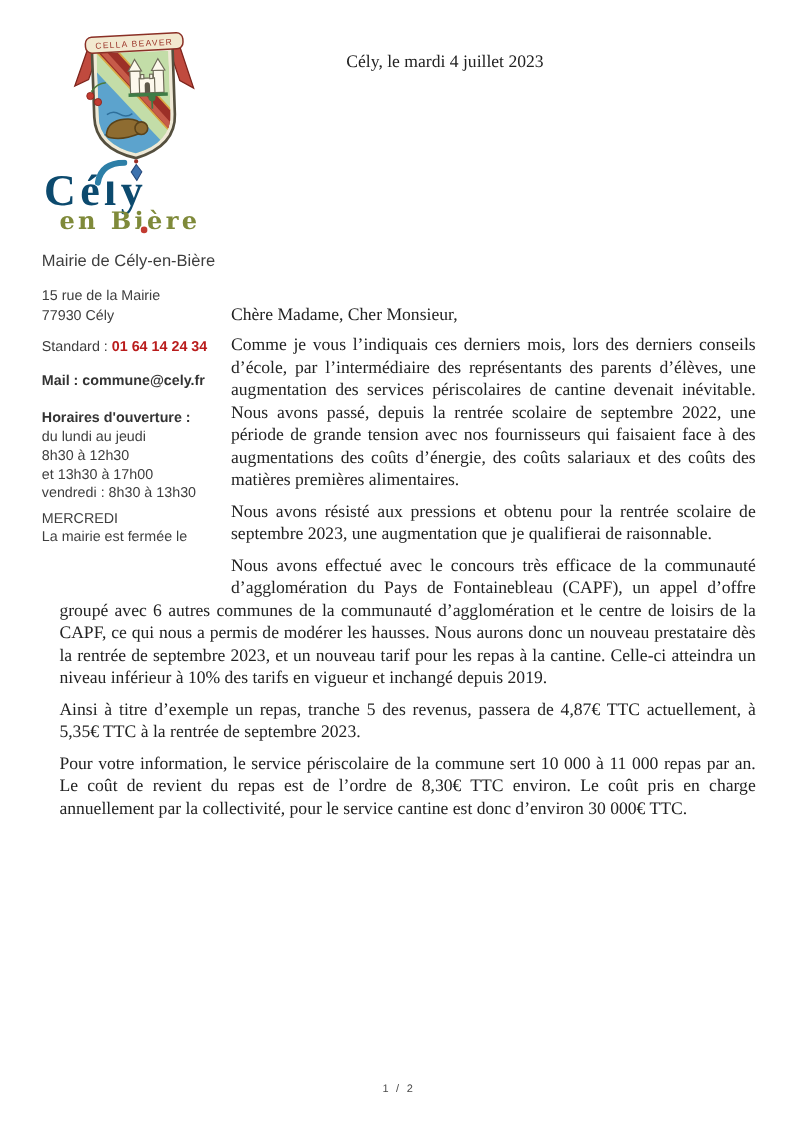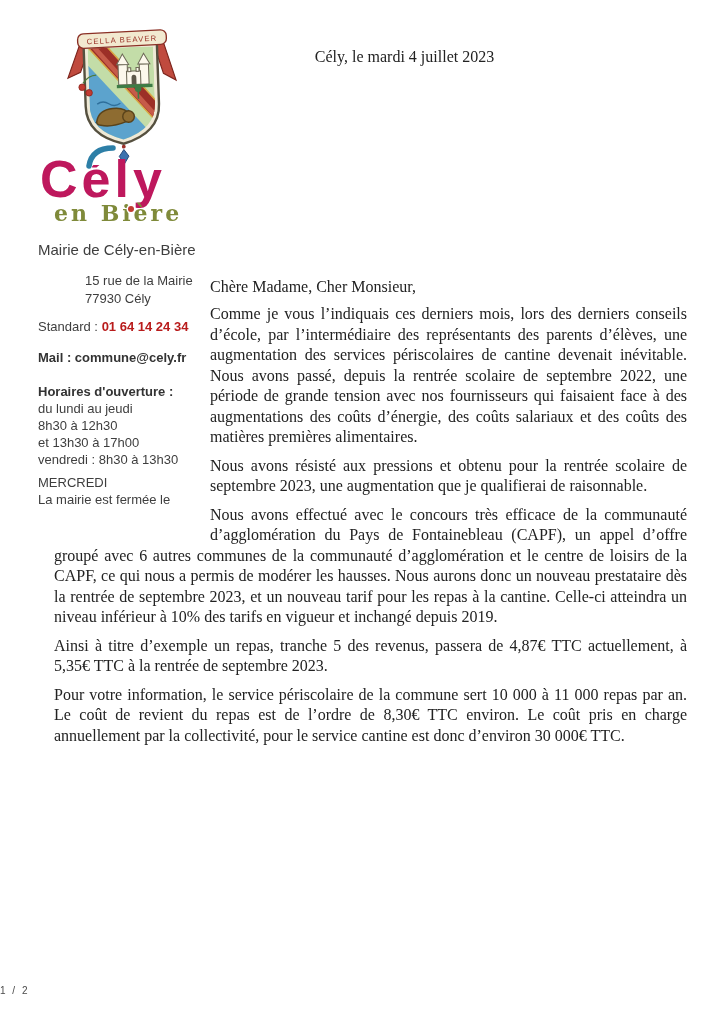--- a/index.html
+++ b/index.html
@@ -11,51 +11,51 @@
   .content { padding:28px 38px 0 38px; }
 
   
   .sidebar {
     float:left; width:172px; height:500px;
     font-family:"Liberation Sans", sans-serif; color:#3e3e3e; font-size:13px;
   }
   .crest { display:block; margin:0 0 0 26px; }
   .wordmark { position:relative; margin:-12px 0 0 2px; }
   .wm-main {
-    font-family:Liberation Sans, sans-serif; font-weight:bold;
-    font-size:52px; line-height:1; letter-spacing:4px; color:#be185d;
+    font-family:Liberation Serif, serif; font-weight:bold;
+    font-size:40px; line-height:1; letter-spacing:4px; color:#0c4a6e;
   }
   .swoosh { position:absolute; left:46px; top:-8px; }
   .reddot {
     position:absolute; left:88px; top:53px; width:6px; height:6px;
     border-radius:50%; background:#c23b31; box-shadow:0 0 0 1.5px #ffffff;
   }
   .wm-sub {
     font-family:"DejaVu Serif", serif; font-weight:bold;
     font-size:22px; line-height:1.1; letter-spacing:3px; color:#7f8a3a;
     margin:-4px 0 0 14px;
   }
   .org   { margin-top:16px; font-size:15px; }
-  .addr  { margin-top:14px; line-height:1.4;margin-left:47px; }
+  .addr  { margin-top:14px; line-height:1.4; }
   .phone { margin-top:10px; }
   .phone b { color:#b91c1c;text-align:center; }
   .mail  { margin-top:16px; font-weight:bold; color:#333333; }
   .hours { margin-top:18px; line-height:17px; }
   .hours .ht { font-weight:bold; color:#333333; }
   .closed { margin-top:6px; line-height:1.35; }
 
   
   .dateline { margin-top:20px; padding-right:88px; text-align:center; font-size:16px; }
   .salutation { margin:212px 0 0 0; font-size:16px; }
   p.body {
     margin:8px 0 0 16px; font-size:16px; line-height:20.5px;
     text-align:justify; text-justify:inter-word;
   }
   .pagefoot {
-    position:absolute; left:0; right:0; bottom:28px; text-align:left;
+    position:absolute; left:0; right:0; bottom:28px; text-align:center;
     font-family:"Liberation Sans", sans-serif; font-size:10px;
     letter-spacing:2px; color:#4a4a4a;
   }
 </style>
 </head>
 <body>
 
 <div class="page">
   <div class="content">
 

